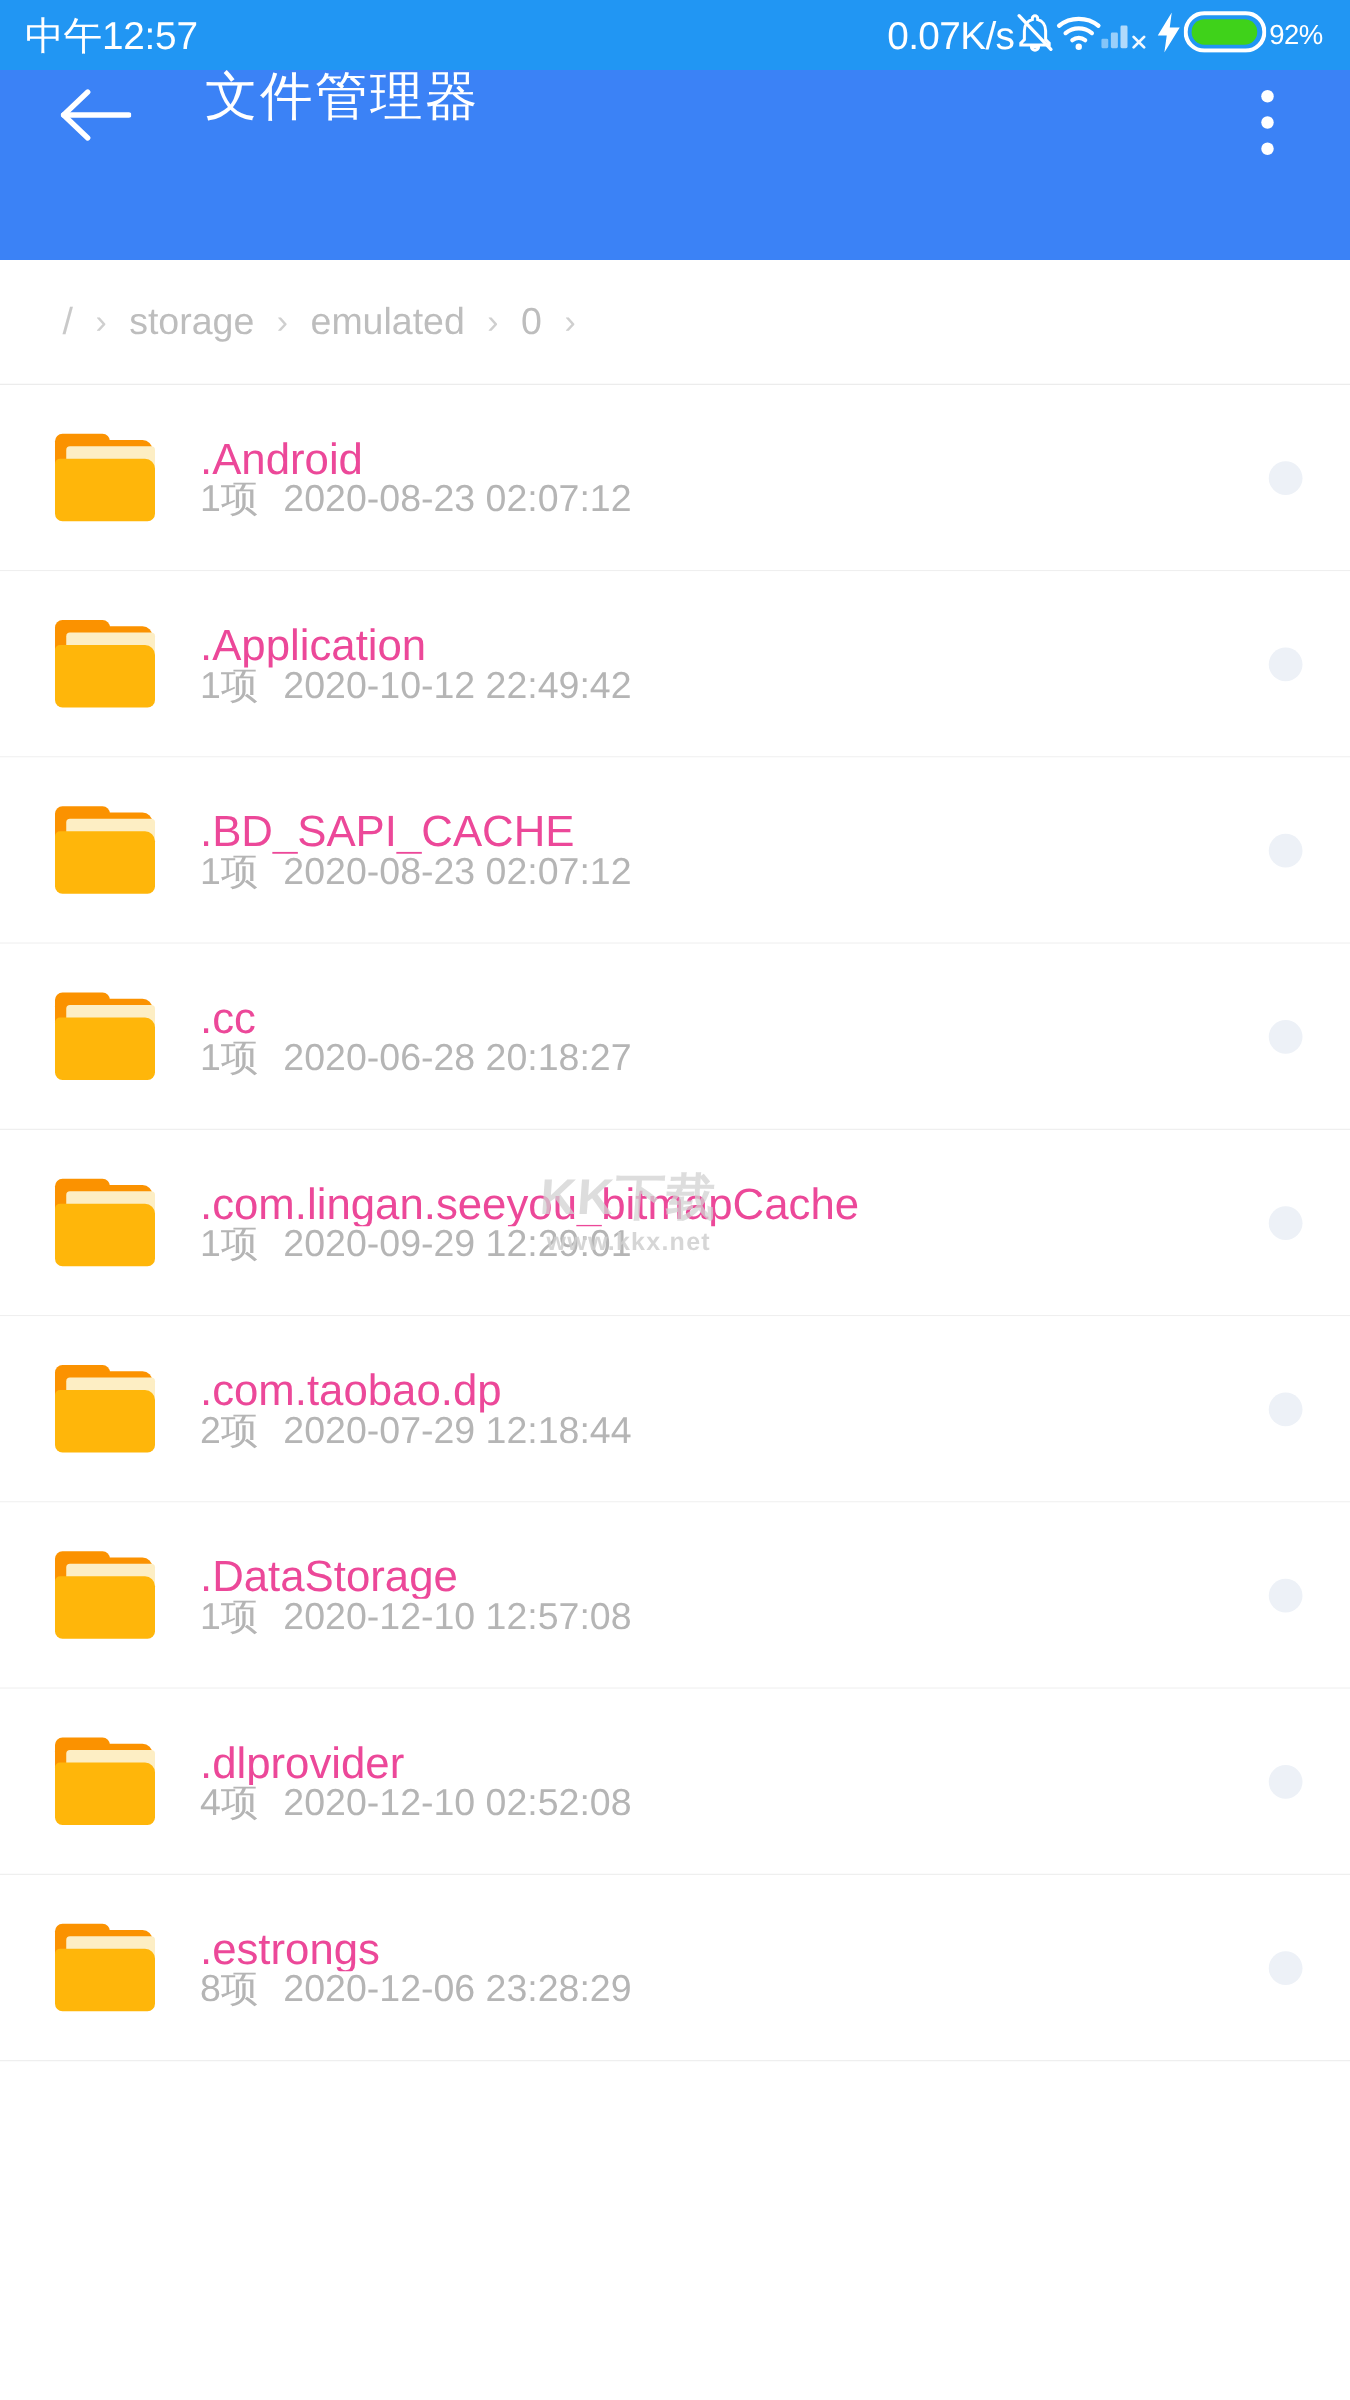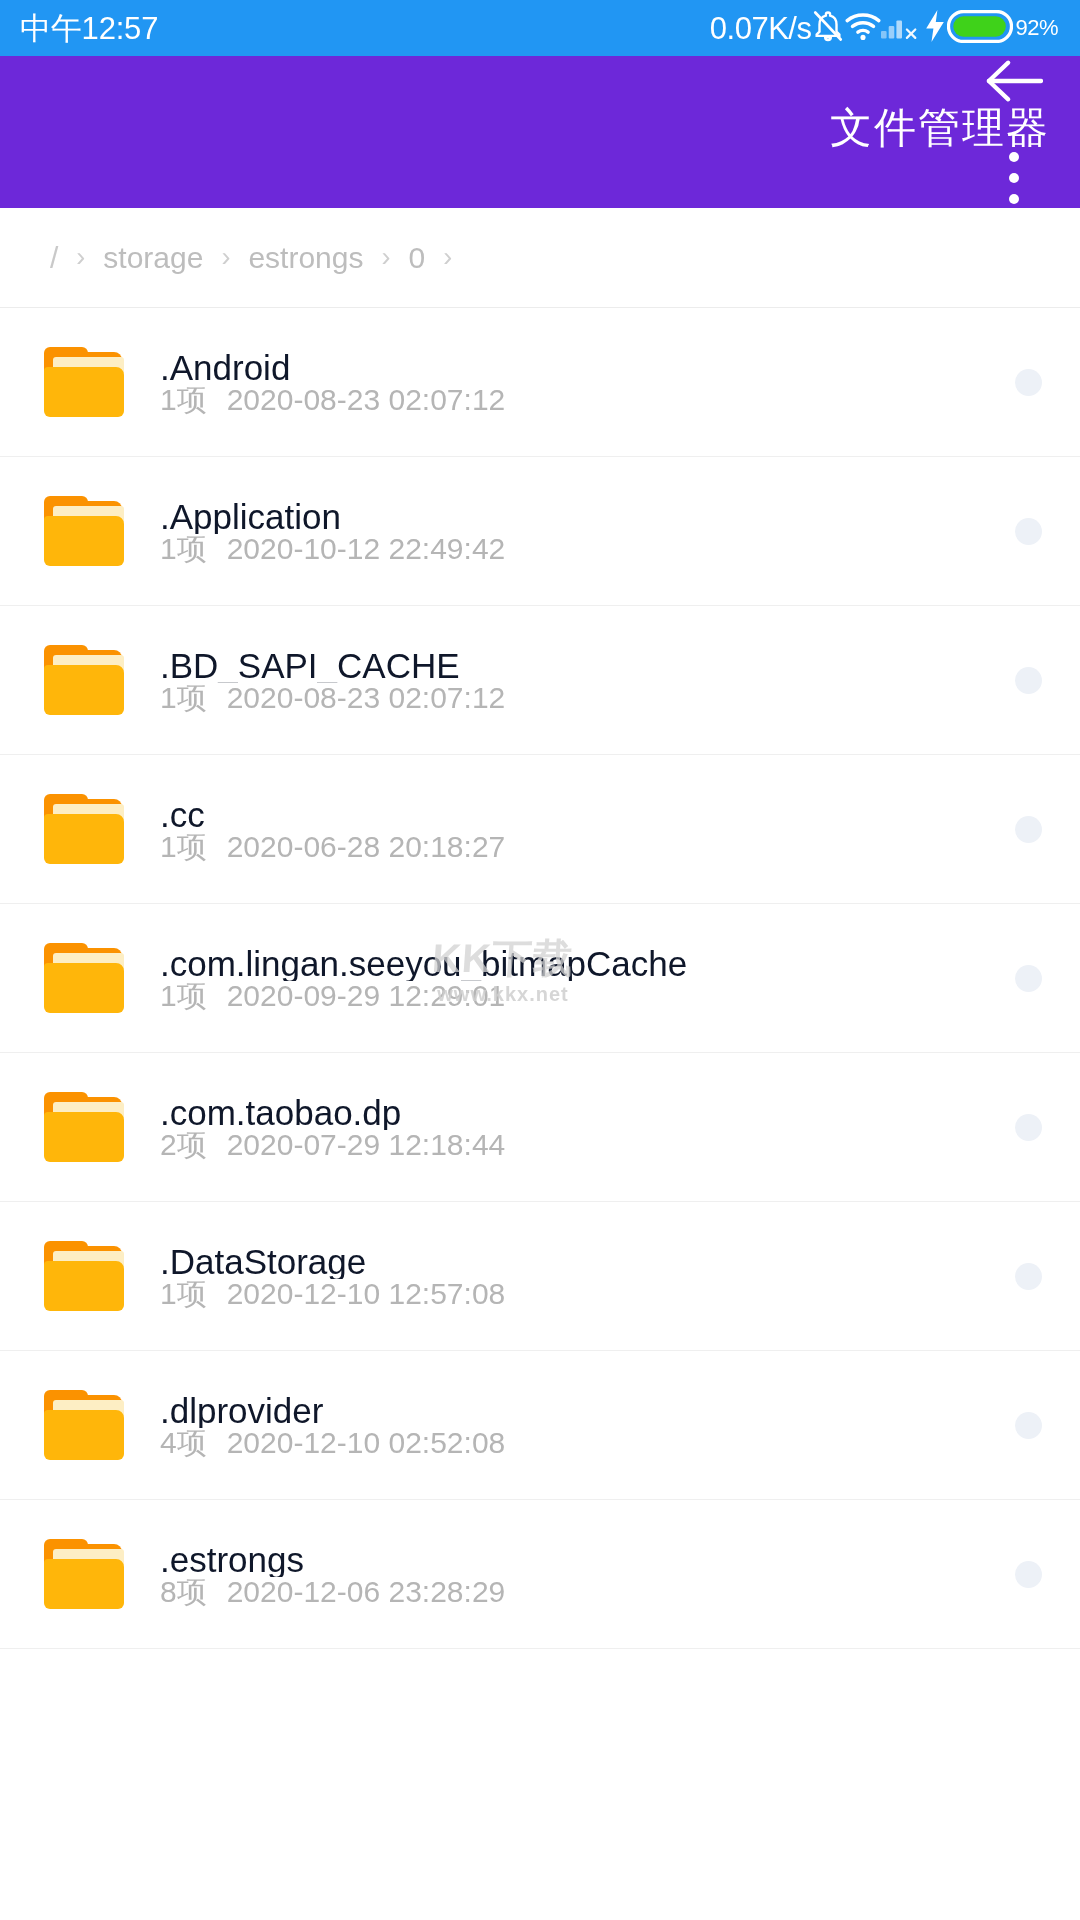--- a/index.html
+++ b/index.html
@@ -23,25 +23,24 @@
   }
   .sb-clock{ font-size:31px; letter-spacing:-0.2px; line-height:1; }
   .sb-right{ margin-left:auto; display:flex; align-items:center; }
   .sb-speed{ font-size:31px; letter-spacing:-0.5px; line-height:1; }
   .sb-ico{ display:block; }
   .sb-batt-pct{ font-size:22px; letter-spacing:-0.5px; line-height:1; margin-left:2px;}
 
   
   .appbar{
     height:152px; width:100%;
-    background:#6d28d9;
-    display:flex; align-items:flex-end;
+    background:#3b82f6;
+    display:flex; align-items:flex-start;
     padding:0 30px 0 40px;
     position:relative;
-    flex-direction:column;
   }
   .appbar-back{ width:72px; height:72px; display:flex; align-items:center; justify-content:center; }
   .appbar-title{
     color:#ffffff; font-size:42px; font-weight:400;
     margin-left:52px; letter-spacing:2px; line-height:1;
   }
   .appbar-menu{
     margin-left:auto; width:72px; height:84px;
     display:flex; flex-direction:column; align-items:center; justify-content:center; gap:11px;
   }
@@ -92,21 +91,21 @@
     background:#fdeec4; border-radius:3px;
   }
   
   .fold-front{
     position:absolute; left:0; bottom:0;
     width:80px; height:50px;
     background:#ffb60a; border-radius:4px 8px 6px 6px;
   }
   .row-text{ flex:1 1 auto; min-width:0; }
   .row-name{
-    font-size:35px; color:#0f172a; line-height:1;
+    font-size:35px; color:#ec4899; line-height:1;
     white-space:nowrap; overflow:hidden; text-overflow:ellipsis;
   }
   .row-meta{
     font-size:30px; color:#b5b5b5; line-height:1; white-space:nowrap;
   }
   .row-meta .count{ margin-right:20px; }
   .row-check{
     flex:0 0 auto; margin-left:24px;
     width:27px; height:27px; border-radius:50%;
     background:#edf1f7;
@@ -198,21 +197,21 @@
         <i></i>
         <i></i>
     </div>
   </div>
 
   <div class="crumbbar">
     <span class="crumb root">/</span>
     <span class="crumb-sep">›</span>
     <span class="crumb">storage</span>
     <span class="crumb-sep">›</span>
-    <span class="crumb">estrongs</span>
+    <span class="crumb">emulated</span>
     <span class="crumb-sep">›</span>
     <span class="crumb">0</span>
     <span class="crumb-sep">›</span>
   </div>
 
   <div class="filelist" id="filelist">
       <div class="row">
         <div class="row-icon">
           <span class="fold-back"></span>
           <span class="fold-paper"></span>

